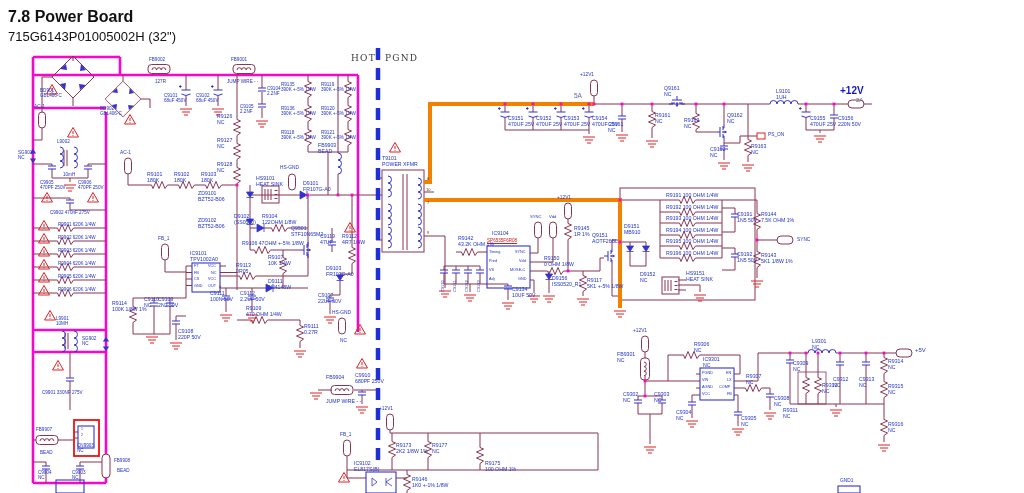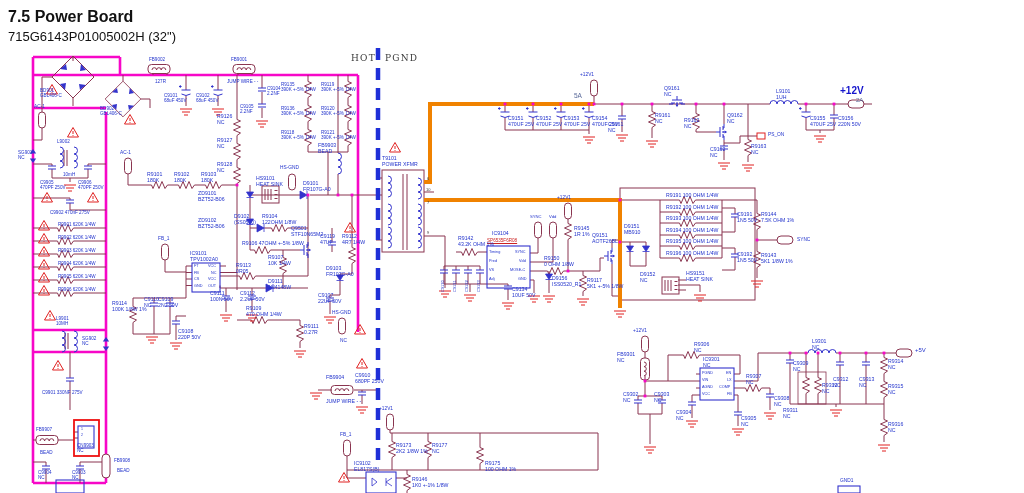--- a/index.html
+++ b/index.html
@@ -705,15 +705,15 @@
       <span class="lbl" style="left: 702px; top: 385px; font-size: 3.8px;">AGND</span>
       <span class="lbl" style="left: 702px; top: 392px; font-size: 3.8px;">VCC</span>
       <span class="lbl" style="left: 726px; top: 371px; font-size: 3.8px;">EN</span>
       <span class="lbl" style="left: 727px; top: 378px; font-size: 3.8px;">LX</span>
       <span class="lbl" style="left: 719px; top: 385px; font-size: 3.8px;">COMP</span>
       <span class="lbl" style="left: 727px; top: 392px; font-size: 3.8px;">FB</span>
       <span class="lbl" style="left: 81px; top: 428px; font-size: 3.5px;">1</span>
       <span class="lbl" style="left: 81px; top: 434px; font-size: 3.5px;">2</span>
     </div>
 
-  <div id="title">7.5 Power Board</div>
+  <div id="title">7.8 Power Board</div>
   <div id="subtitle">715G6143P01005002H (32")</div>
 </div>
 
 </body></html>

